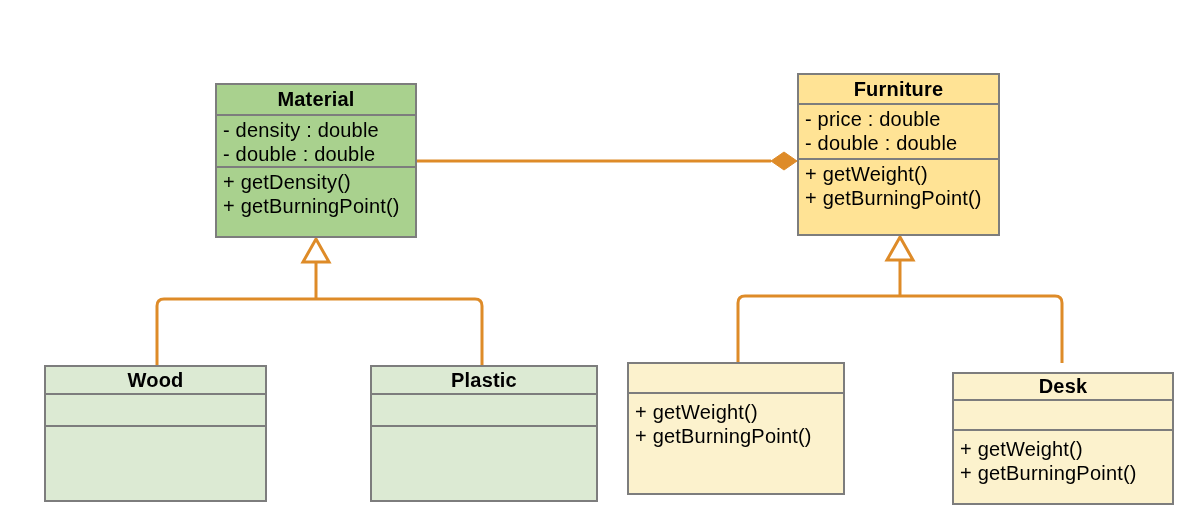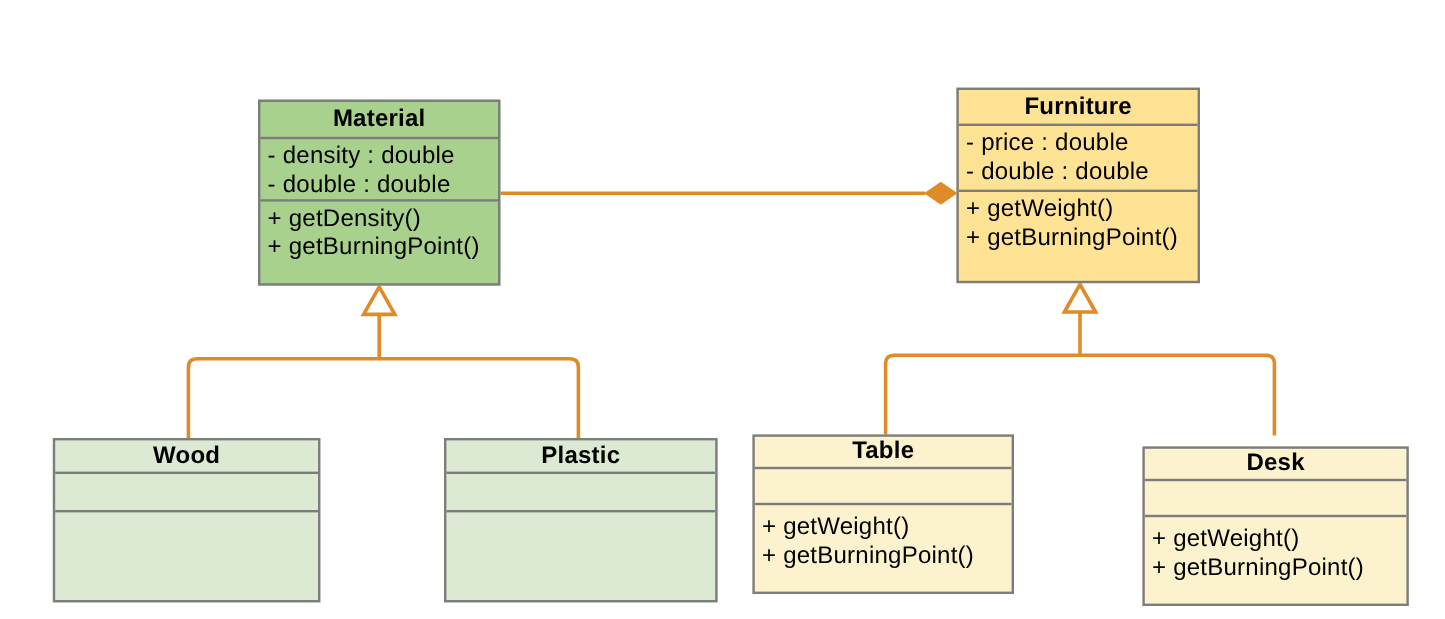--- a/index.html
+++ b/index.html
@@ -134,21 +134,20 @@
     <div class="uml-section" style="height:73px"></div>
   </div>
 
   <div class="uml-class fill-green-light" style="left:370px;top:365px;width:228px;height:137px">
     <div class="uml-title" style="height:28px;line-height:26px">Plastic</div>
     <div class="uml-section divided" style="height:32px"></div>
     <div class="uml-section" style="height:73px"></div>
   </div>
 
   <div class="uml-class fill-yellow-light" style="left:627px;top:362px;width:218px;height:133px">
-    <div class="uml-title" style="height:27px;line-height:25px">Table</div>
     <div class="uml-section divided" style="height:30px"></div>
     <div class="uml-section" style="height:72px;padding-top:6px">
       <div class="uml-member">+ getWeight()</div>
       <div class="uml-member">+ getBurningPoint()</div>
     </div>
   </div>
 
   <div class="uml-class fill-yellow-light" style="left:952px;top:372px;width:222px;height:133px">
     <div class="uml-title" style="height:27px;line-height:25px">Desk</div>
     <div class="uml-section divided" style="height:30px"></div>

